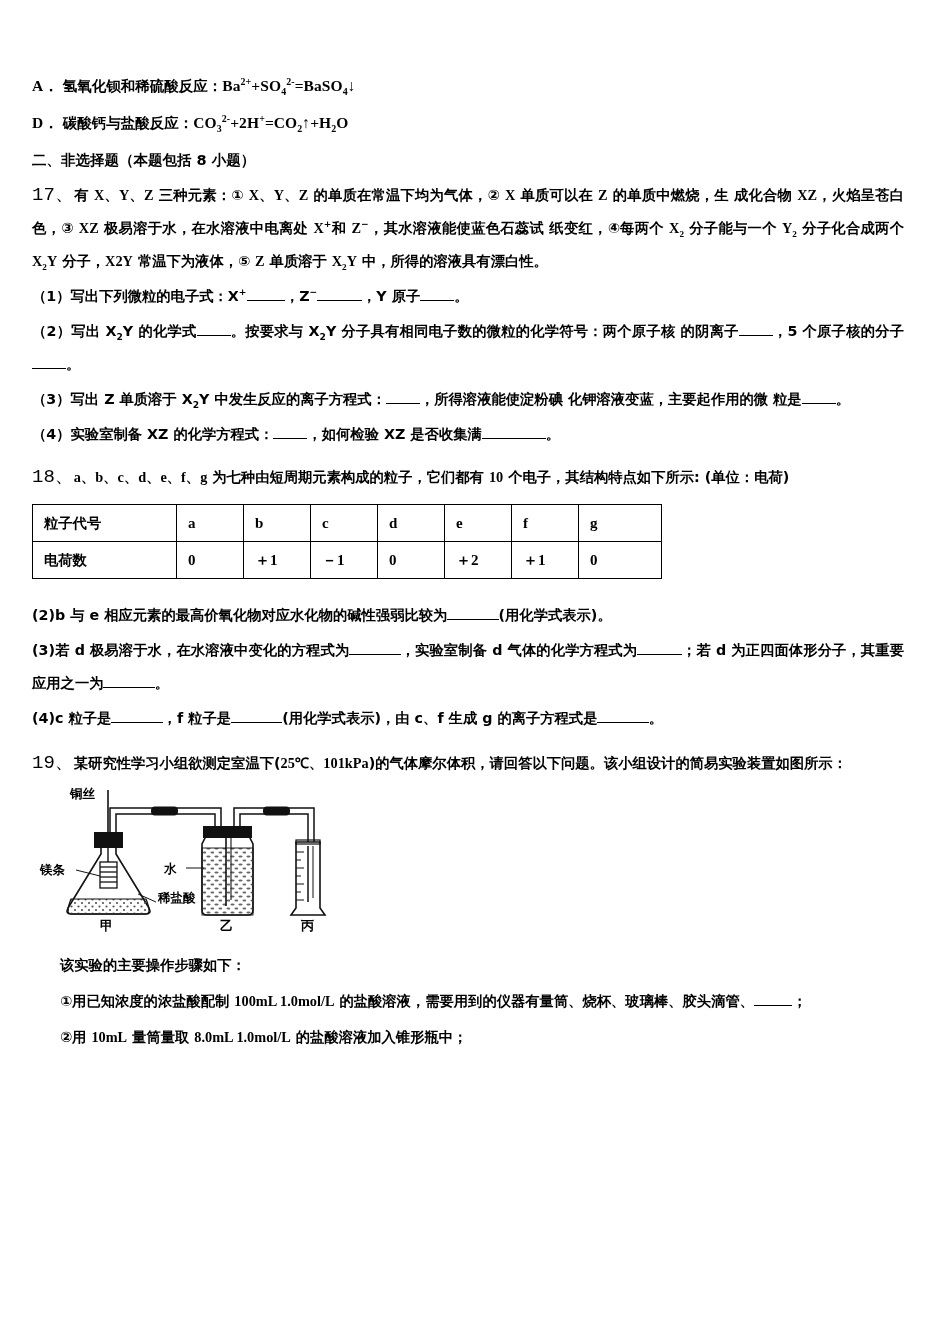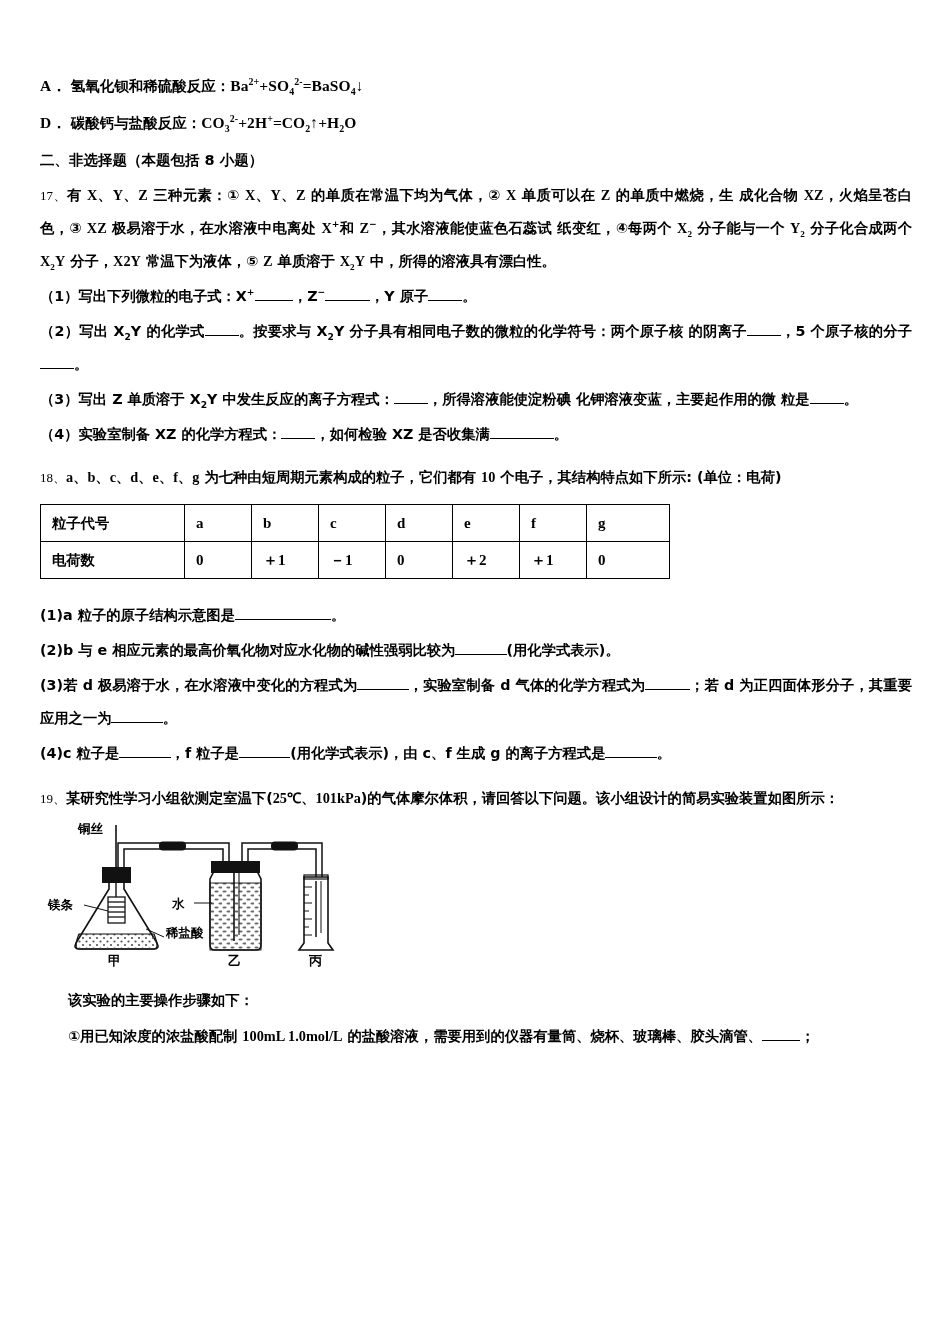--- a/index.html
+++ b/index.html
@@ -17,21 +17,21 @@
   }
   .page {
     position: absolute;
     left: 0; top: 0;
     width: 950px;
     height: 1344px;
     padding: 0;
   }
   .content {
     position: absolute;
-    left: 40px;
+    left: 32px;
     top: 78px;
     width: 872px;
   }
 
   
   .choice {
     font-weight: bold;
     font-size: 15.5px;
     line-height: 1;
     margin-bottom: 21px;
@@ -57,21 +57,21 @@
   }
 
   .para {
     font-size: 15px;
     line-height: 33px;
     text-align: justify;
     margin-bottom: 2px;
   }
   .para .zh { font-family: "DejaVu Sans", sans-serif; font-size: 14.3px; font-weight: bold; }
   .para b { font-family: "Liberation Serif", serif; font-weight: bold; }
-  .q-num { font-family: Liberation Serif, serif; font-size: 13px; }
+  .q-num { font-family: Liberation Mono, monospace; font-size: 19px; }
 
   .sub-q {
     font-size: 15px;
     line-height: 33px;
     text-align: justify;
     margin-bottom: 2px;
   }
   .sub-q .zh { font-family: "DejaVu Sans", sans-serif; font-size: 14.3px; font-weight: bold; }
 
   .blank { display: inline-block; border-bottom: 1px solid #000; vertical-align: baseline; }
@@ -172,21 +172,20 @@
               <td>－1</td>
               <td>0</td>
               <td>＋2</td>
               <td>＋1</td>
               <td>0</td>
             </tr>
           </tbody>
         </table>
       </div>
 
-      <div class="sub-q"><span class="zh">(1)<b>a</b> 粒子的原子结构示意图是<span class="blank" style="width:96px"></span>。</span></div>
       <div class="sub-q"><span class="zh">(2)<b>b</b> 与 <b>e</b> 相应元素的最高价氧化物对应水化物的碱性强弱比较为<span class="blank" style="width:51.2px"></span>(用化学式表示)。</span></div>
       <div class="sub-q"><span class="zh">(3)若 <b>d</b> 极易溶于水，在水溶液中变化的方程式为<span class="blank" style="width:51.2px"></span>，实验室制备 <b>d</b> 气体的化学方程式为<span class="blank" style="width:44.800000000000004px"></span>；若 <b>d</b> 为正四面体形分子，其重要应用之一为<span class="blank" style="width:51.2px"></span>。</span></div>
       <div class="sub-q"><span class="zh">(4)<b>c</b> 粒子是<span class="blank" style="width:51.2px"></span>，<b>f</b> 粒子是<span class="blank" style="width:51.2px"></span>(用化学式表示)，由 <b>c</b>、<b>f</b> 生成 <b>g</b> 的离子方程式是<span class="blank" style="width:51.2px"></span>。</span></div>
     </div>
 
     <div style="margin-top:12px;">
       <div class="para"><span class="q-num">19、</span><span class="zh">某研究性学习小组欲测定室温下(<b>25℃</b>、<b>101kPa</b>)的气体摩尔体积，请回答以下问题。该小组设计的简易实验装置如图所示：</span></div>
 
       <div class="figure">
         <svg width="330" height="150" viewBox="0 0 330 150">
@@ -277,17 +276,18 @@
           <text x="120" y="120" font-family="DejaVu Sans, sans-serif" font-size="12.5" font-weight="bold">稀盐酸</text>
           <text x="62" y="148" font-family="DejaVu Sans, sans-serif" font-size="13" font-weight="bold">甲</text>
           <text x="182" y="148" font-family="DejaVu Sans, sans-serif" font-size="13" font-weight="bold">乙</text>
           <text x="263" y="148" font-family="DejaVu Sans, sans-serif" font-size="13" font-weight="bold">丙</text>
         </svg>
       </div>
 
       <div class="steps">
         <div class="para"><span class="zh">该实验的主要操作步骤如下：</span></div>
         <div class="para"><span class="zh">①用已知浓度的浓盐酸配制 <b>100mL 1.0mol/L</b> 的盐酸溶液，需要用到的仪器有量筒、烧杯、玻璃棒、胶头滴管、<span class="blank" style="width:38.400000000000006px"></span>；</span></div>
+        <div class="para"><span class="zh">②用 <b>10mL</b> 量筒量取 <b>8.0mL 1.0mol/L</b> 的盐酸溶液加入锥形瓶中；</span></div>
       </div>
     </div>
 
   </div>
 </div>
 
 </body></html>

